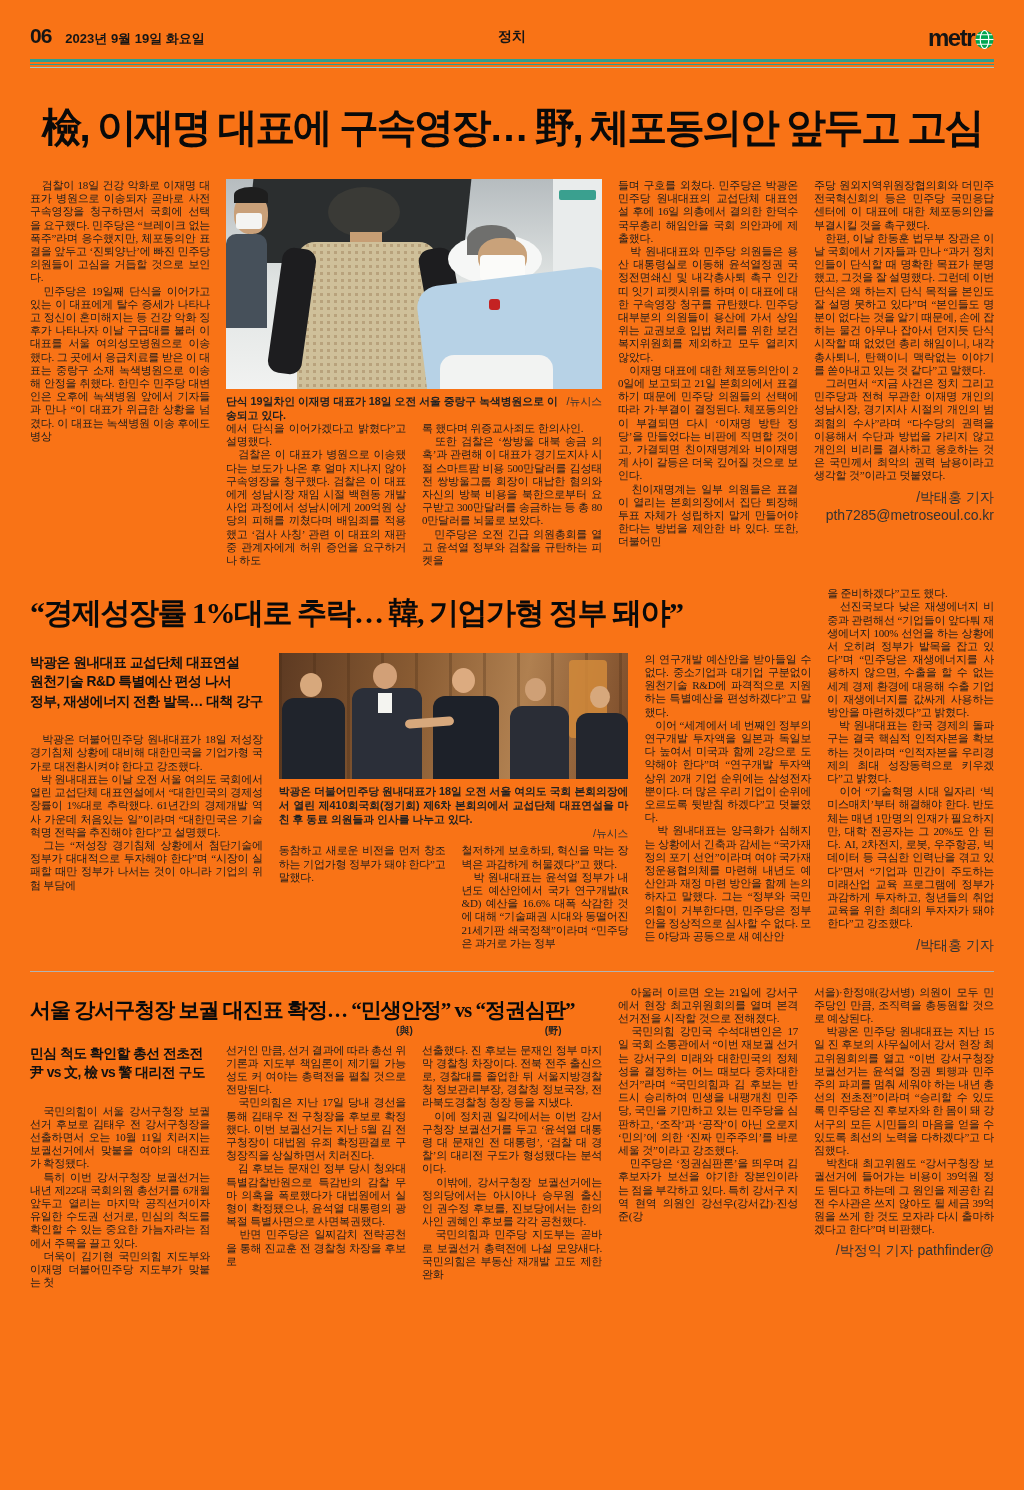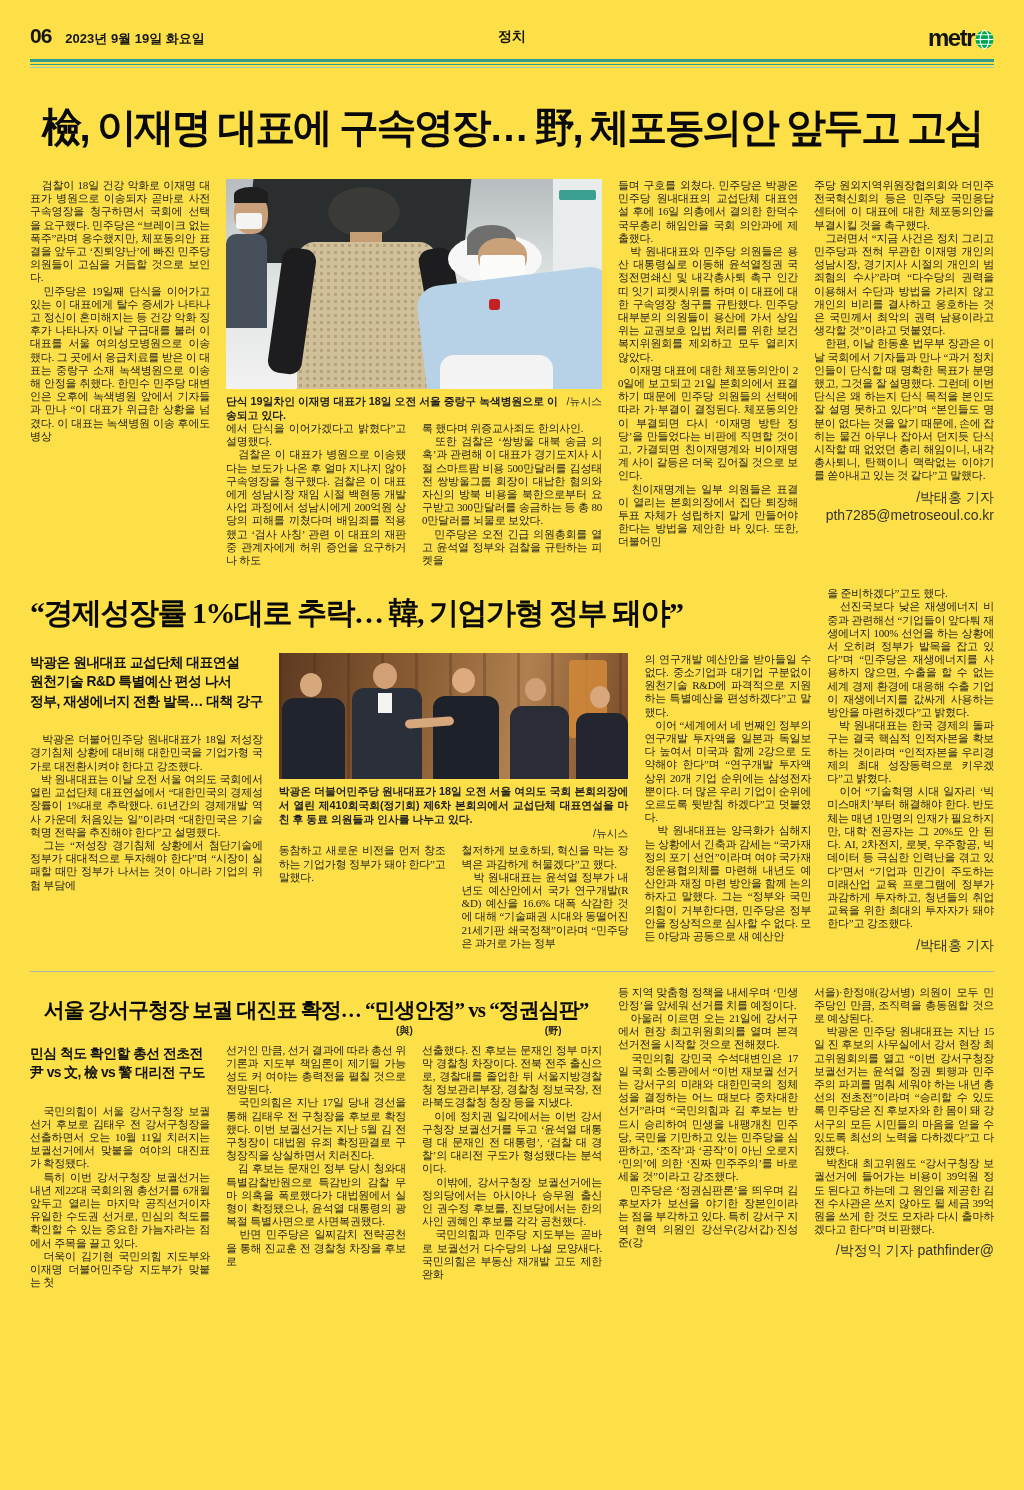--- a/index.html
+++ b/index.html
@@ -1,19 +1,19 @@
 <!DOCTYPE html>
 <html><head>
 <meta charset="utf-8">
 <style>
   * { margin:0; padding:0; box-sizing:border-box; }
   html,body { background:#e8e8e6; }
   .page {
     width:1024px; height:1490px; margin:0 auto;
-    background:#fde047; color:#151515;
+    background:#f97316; color:#151515;
     padding:24px 30px 0 30px; overflow:hidden; position:relative;
     font-family:"Liberation Serif","DejaVu Serif",serif;
   }
   
   .masthead { position:relative; height:30px; font-family:"Liberation Sans","DejaVu Sans",sans-serif; }
   .mh-left { display:flex; align-items:baseline; gap:14px; }
   .page-num { font-size:21px; font-weight:700; letter-spacing:-1px; }
   .mh-date { font-size:13px; font-weight:700; }
   .mh-section { position:absolute; left:50%; top:4px; transform:translateX(-50%); font-size:14px; font-weight:700; }
   .mh-logo { position:absolute; right:0; top:0; font-size:24px; font-weight:800; letter-spacing:-1.5px; display:flex; align-items:center; }
@@ -44,21 +44,21 @@
   .a1c3 { grid-column:3; grid-row:2; }
   .a1c4 { grid-column:4; grid-row:1/3; }
   .a1c5 { grid-column:5; grid-row:1/3; }
   .a2head { grid-column:1/5; grid-row:1; margin-bottom:14px; }
   .a2c1 { grid-column:1; grid-row:2/4; }
   .a2photo { grid-column:2/4; grid-row:2; }
   .a2c2 { grid-column:2; grid-row:3; }
   .a2c3 { grid-column:3; grid-row:3; }
   .a2c4 { grid-column:4; grid-row:2/4; }
   .a2c5 { grid-column:5; grid-row:1/4; }
-  .a3head { grid-column:1/4; grid-row:1;text-align:center; }
+  .a3head { grid-column:1/4; grid-row:1; }
   .a3c1 { grid-column:1; grid-row:2; }
   .a3c2 { grid-column:2; grid-row:2; }
   .a3c3 { grid-column:3; grid-row:2; }
   .a3c4 { grid-column:4; grid-row:1/3; }
   .a3c5 { grid-column:5; grid-row:1/3; }
   
   .subhead { font-family:"Liberation Sans","DejaVu Sans",sans-serif; font-weight:700;
              font-size:13.8px; line-height:19.5px; letter-spacing:-0.5px; margin-bottom:22px; color:#111; }
   .subhead div { white-space:nowrap; }
   .paras p { font-size:11px; line-height:13.2px; text-align:justify; color:#1c1c1c;
@@ -150,22 +150,22 @@
       </div>
     <div class="a1c4 paras">
         <p>들며 구호를 외쳤다. 민주당은 박광온 민주당 원내대표의 교섭단체 대표연설 후에 16일 의총에서 결의한 한덕수 국무총리 해임안을 국회 의안과에 제출했다.</p>
         <p>　박 원내대표와 민주당 의원들은 용산 대통령실로 이동해 윤석열정권 국정전면쇄신 및 내각총사퇴 촉구 인간띠 잇기 피켓시위를 하며 이 대표에 대한 구속영장 청구를 규탄했다. 민주당 대부분의 의원들이 용산에 가서 상임위는 교권보호 입법 처리를 위한 보건복지위원회를 제외하고 모두 열리지 않았다.</p>
         <p>　이재명 대표에 대한 체포동의안이 20일에 보고되고 21일 본회의에서 표결하기 때문에 민주당 의원들의 선택에 따라 가·부결이 결정된다. 체포동의안이 부결되면 다시 ‘이재명 방탄 정당’을 만들었다는 비판에 직면할 것이고, 가결되면 친이재명계와 비이재명계 사이 갈등은 더욱 깊어질 것으로 보인다.</p>
         <p>　친이재명계는 일부 의원들은 표결이 열리는 본회의장에서 집단 퇴장해 투표 자체가 성립하지 말게 만들어야 한다는 방법을 제안한 바 있다. 또한, 더불어민</p>
       </div>
     <div class="a1c5">
       <div class="paras">
           <p>주당 원외지역위원장협의회와 더민주전국혁신회의 등은 민주당 국민응답센터에 이 대표에 대한 체포동의안을 부결시킬 것을 촉구했다.</p>
+          <p>　한편, 이날 한동훈 법무부 장관은 이날 국회에서 기자들과 만나 “과거 정치인들이 단식할 때 명확한 목표가 분명했고, 그것을 잘 설명했다. 그런데 이번 단식은 왜 하는지 단식 목적을 본인도 잘 설명 못하고 있다”며 “본인들도 명분이 없다는 것을 알기 때문에, 손에 잡히는 물건 아무나 잡아서 던지듯 단식 시작할 때 없었던 총리 해임이니, 내각 총사퇴니, 탄핵이니 맥락없는 이야기를 쏟아내고 있는 것 같다”고 말했다.</p>
           <p>　그러면서 “지금 사건은 정치 그리고 민주당과 전혀 무관한 이재명 개인의 성남시장, 경기지사 시절의 개인의 범죄혐의 수사”라며 “다수당의 권력을 이용해서 수단과 방법을 가리지 않고 개인의 비리를 결사하고 옹호하는 것은 국민께서 최악의 권력 남용이라고 생각할 것”이라고 덧붙였다.</p>
-          <p>　한편, 이날 한동훈 법무부 장관은 이날 국회에서 기자들과 만나 “과거 정치인들이 단식할 때 명확한 목표가 분명했고, 그것을 잘 설명했다. 그런데 이번 단식은 왜 하는지 단식 목적을 본인도 잘 설명 못하고 있다”며 “본인들도 명분이 없다는 것을 알기 때문에, 손에 잡히는 물건 아무나 잡아서 던지듯 단식 시작할 때 없었던 총리 해임이니, 내각 총사퇴니, 탄핵이니 맥락없는 이야기를 쏟아내고 있는 것 같다”고 말했다.</p>
         </div>
       <div class="byline">/박태홍 기자 pth7285@metroseoul.co.kr</div>
     </div>
   </div>
 
   <div class="art2-grid">
     <div class="a2head h2">“경제성장률 1%대로 추락… 韓, 기업가형 정부 돼야”</div>
 
     <div class="a2c1">
       <div class="subhead">
@@ -249,24 +249,23 @@
     <div class="a3c2 paras">
         <p>선거인 만큼, 선거 결과에 따라 총선 위기론과 지도부 책임론이 제기될 가능성도 커 여야는 총력전을 펼칠 것으로 전망된다.</p>
         <p>　국민의힘은 지난 17일 당내 경선을 통해 김태우 전 구청장을 후보로 확정했다. 이번 보궐선거는 지난 5월 김 전 구청장이 대법원 유죄 확정판결로 구청장직을 상실하면서 치러진다.</p>
         <p>　김 후보는 문재인 정부 당시 청와대 특별감찰반원으로 특감반의 감찰 무마 의혹을 폭로했다가 대법원에서 실형이 확정됐으나, 윤석열 대통령의 광복절 특별사면으로 사면복권됐다.</p>
         <p>　반면 민주당은 일찌감치 전략공천을 통해 진교훈 전 경찰청 차장을 후보로</p>
       </div>
     <div class="a3c3 paras">
         <p>선출했다. 진 후보는 문재인 정부 마지막 경찰청 차장이다. 전북 전주 출신으로, 경찰대를 졸업한 뒤 서울지방경찰청 정보관리부장, 경찰청 정보국장, 전라북도경찰청 청장 등을 지냈다.</p>
         <p>　이에 정치권 일각에서는 이번 강서구청장 보궐선거를 두고 ‘윤석열 대통령 대 문재인 전 대통령’, ‘검찰 대 경찰’의 대리전 구도가 형성됐다는 분석이다.</p>
         <p>　이밖에, 강서구청장 보궐선거에는 정의당에서는 아시아나 승무원 출신인 권수정 후보를, 진보당에서는 한의사인 권혜인 후보를 각각 공천했다.</p>
-        <p>　국민의힘과 민주당 지도부는 곧바로 보궐선거 다수당의 나설 모양새다. 국민의힘은 부동산 재개발 고도 제한 완화</p>
+        <p>　국민의힘과 민주당 지도부는 곧바로 보궐선거 총력전에 나설 모양새다. 국민의힘은 부동산 재개발 고도 제한 완화</p>
       </div>
     <div class="a3c4 paras">
-        <p>등 지역 맞춤형 정책을 내세우며 ‘민생안정’을 앞세워 선거를 치를 예정이다.</p>
         <p>　아울러 이르면 오는 21일에 강서구에서 현장 최고위원회의를 열며 본격 선거전을 시작할 것으로 전해졌다.</p>
         <p>　국민의힘 강민국 수석대변인은 17일 국회 소통관에서 “이번 재보궐 선거는 강서구의 미래와 대한민국의 정체성을 결정하는 어느 때보다 중차대한 선거”라며 “국민의힘과 김 후보는 반드시 승리하여 민생을 내팽개친 민주당, 국민을 기만하고 있는 민주당을 심판하고, ‘조작’과 ‘공작’이 아닌 오로지 ‘민의’에 의한 ‘진짜 민주주의’를 바로 세울 것”이라고 강조했다.</p>
         <p>　민주당은 ‘정권심판론’을 띄우며 김 후보자가 보선을 야기한 장본인이라는 점을 부각하고 있다. 특히 강서구 지역 현역 의원인 강선우(강서갑)·진성준(강</p>
       </div>
     <div class="a3c5">
       <div class="paras">
           <p>서을)·한정애(강서병) 의원이 모두 민주당인 만큼, 조직력을 총동원할 것으로 예상된다.</p>
           <p>　박광온 민주당 원내대표는 지난 15일 진 후보의 사무실에서 강서 현장 최고위원회의를 열고 “이번 강서구청장 보궐선거는 윤석열 정권 퇴행과 민주주의 파괴를 멈춰 세워야 하는 내년 총선의 전초전”이라며 “승리할 수 있도록 민주당은 진 후보자와 한 몸이 돼 강서구의 모든 시민들의 마음을 얻을 수 있도록 최선의 노력을 다하겠다”고 다짐했다.</p>
           <p>　박찬대 최고위원도 “강서구청장 보궐선거에 들어가는 비용이 39억원 정도 된다고 하는데 그 원인을 제공한 김 전 수사관은 쓰지 않아도 될 세금 39억원을 쓰게 한 것도 모자라 다시 출마하겠다고 한다”며 비판했다.</p>
         </div>

